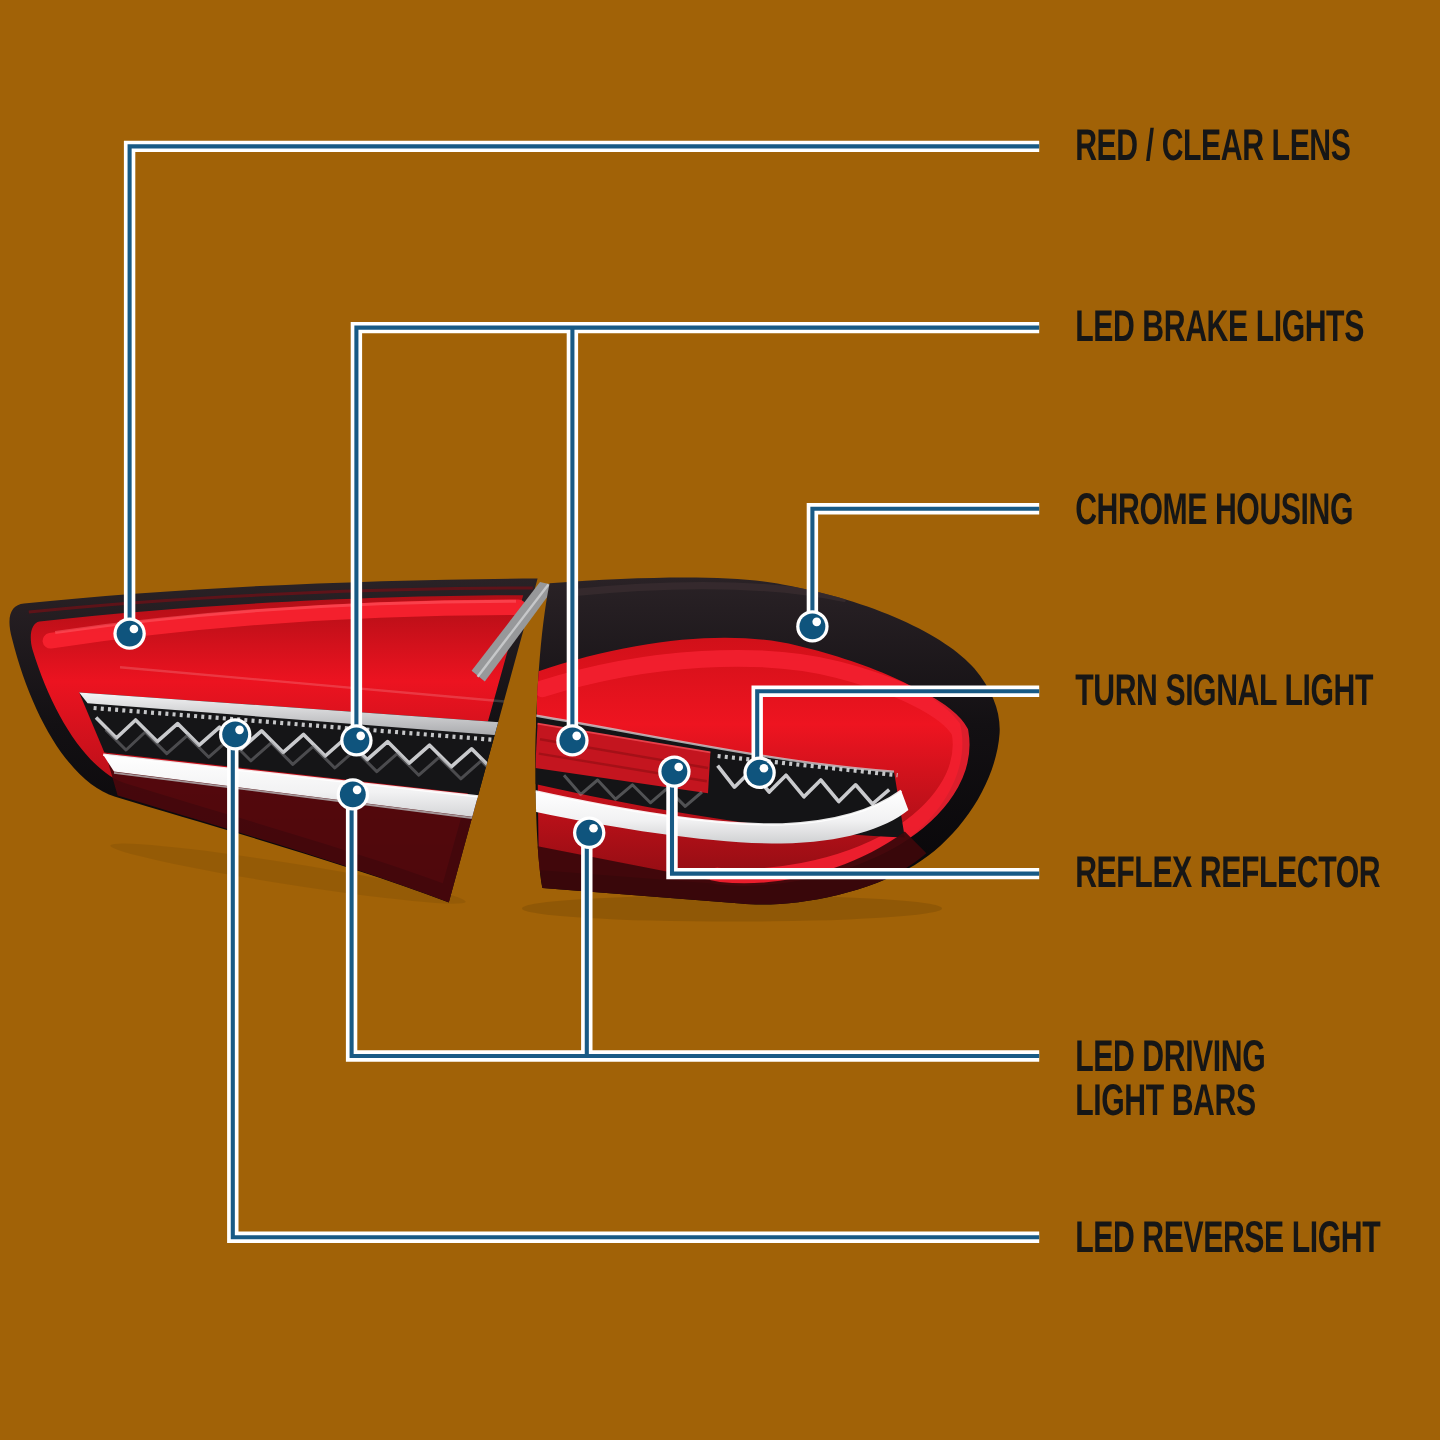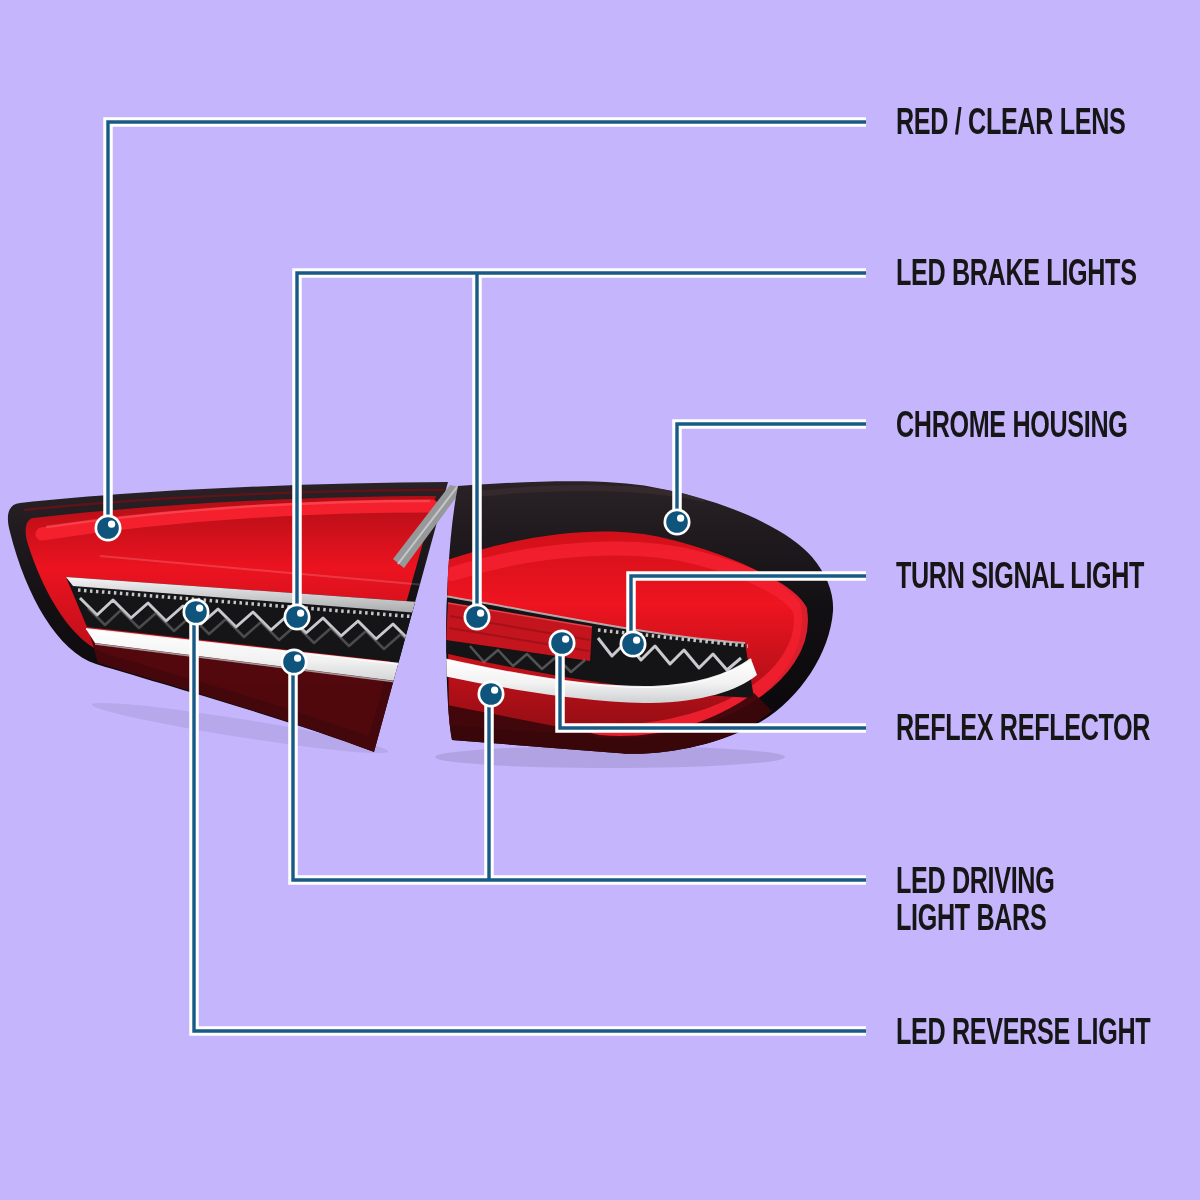--- a/index.html
+++ b/index.html
@@ -1,19 +1,19 @@
 <!DOCTYPE html>
 <html><head>
 <meta charset="utf-8">
 <style>
   html,body{margin:0;padding:0;background:#ffffff;}
   #stage{
     position:relative;
     width:1200px;height:1200px;
-    background:#c4b5fd;
+    background:#a16207;
     overflow:hidden;
     font-family:"Liberation Sans", sans-serif;
   }
   #artwork{position:absolute;left:0;top:0;width:1200px;height:1200px;}
   .callout-label{
     position:absolute;
     left:896px;
     transform:translateY(-50%) scaleX(0.68);
     transform-origin:left center;
     font-size:37px;

